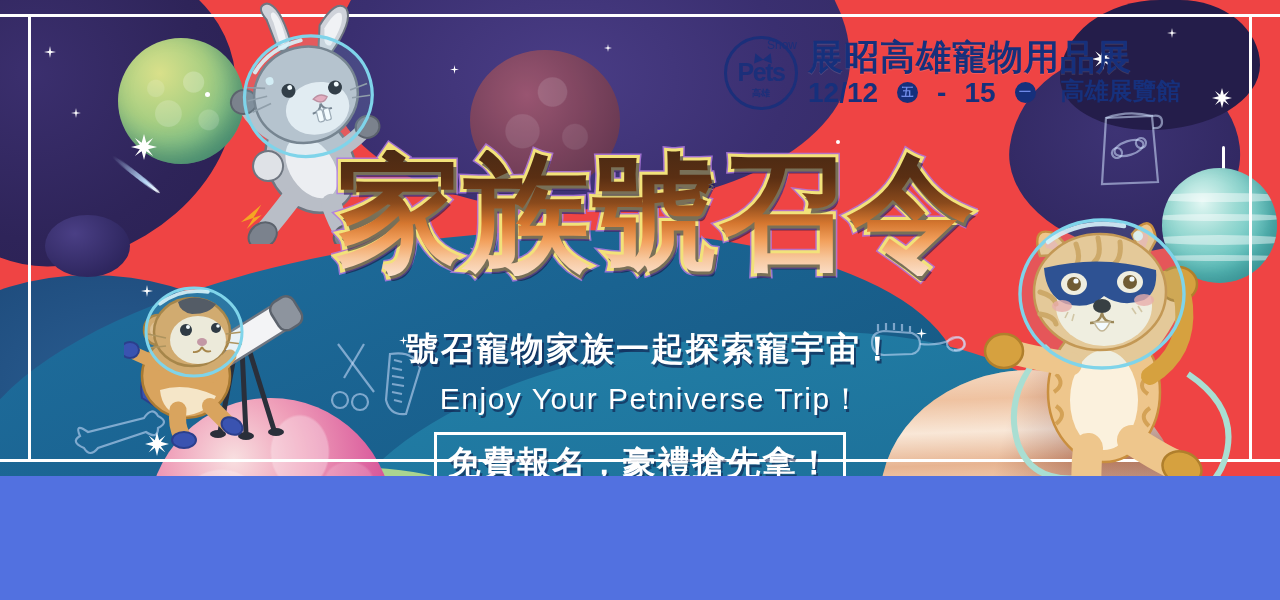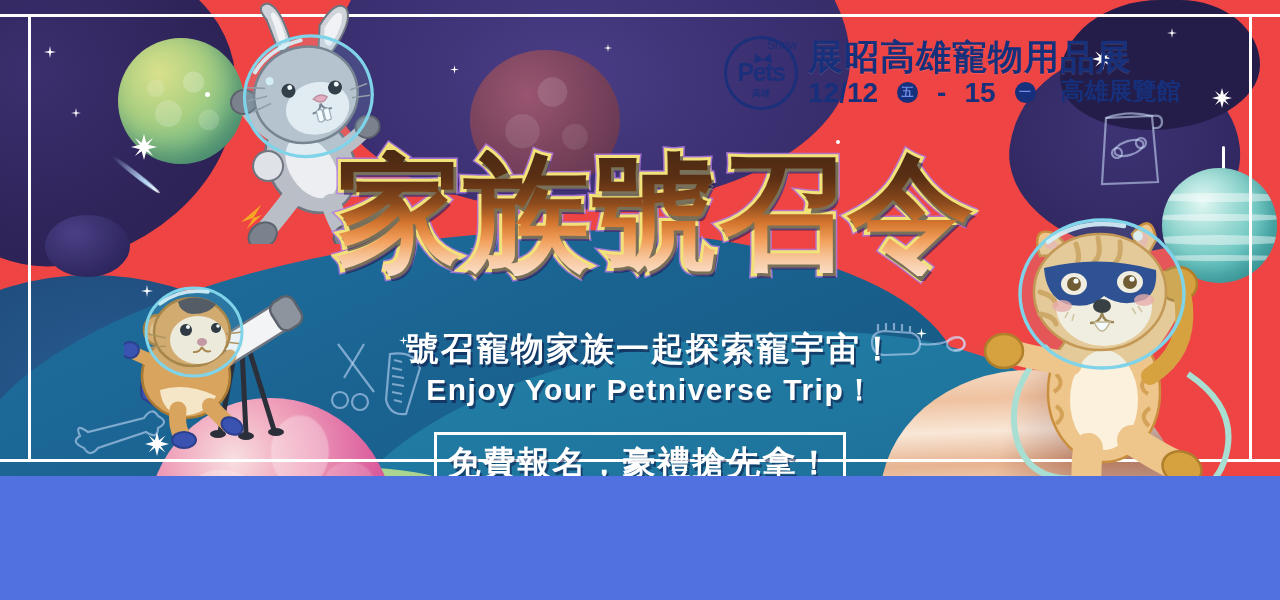--- a/index.html
+++ b/index.html
@@ -288,22 +288,22 @@
   .subtitle-wrap{
     position:absolute; left:0; right:0; top:330px; text-align:center; z-index:28;
   }
   .subtitle-cn{
     font-size:33px; font-weight:bold; color:#ffffff;
     letter-spacing:2px; line-height:1.15;
     text-shadow:2px 3px 0 rgba(15,25,70,.6);
     margin-left:22px;
   }
   .subtitle-en{
-    font-size:30px; font-weight:bold; color:#ffffff;
-    letter-spacing:1.5px; line-height:1.25; margin-top:3px;
+    font-size:30px; font-weight:normal; color:#ffffff;
+    letter-spacing:1.5px; line-height:1.25; margin-top:12px;
     text-shadow:2px 3px 0 rgba(15,25,70,.6);
     margin-left:22px;
   }
 
   
   .cta{
     position:absolute; left:434px; top:432px;
     width:412px; height:62px;
     border:3px solid #ffffff;
     display:flex; align-items:center; justify-content:center;

